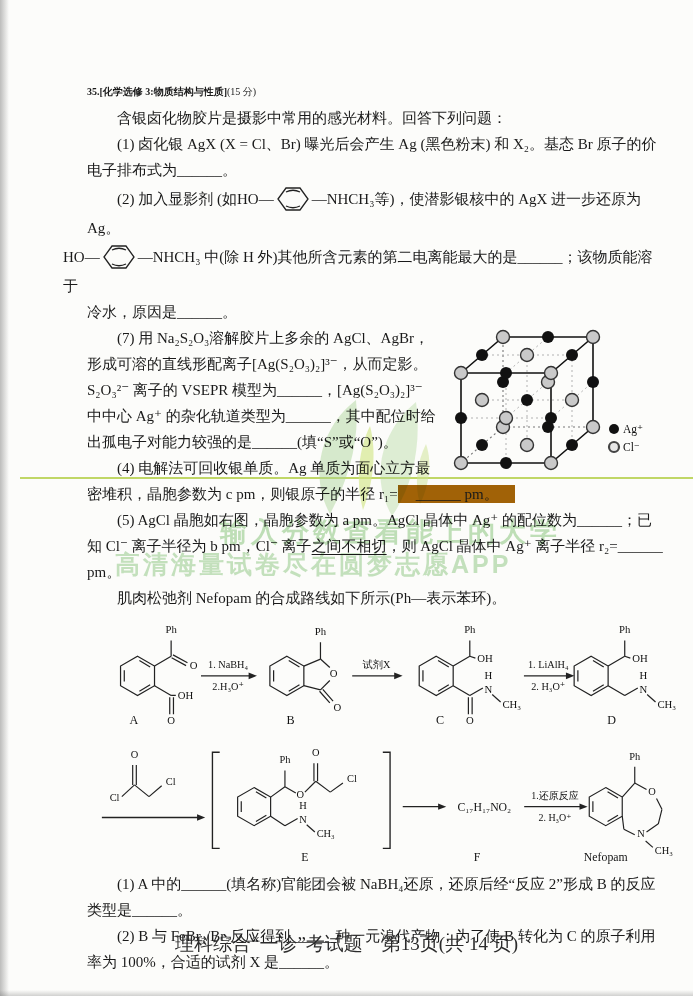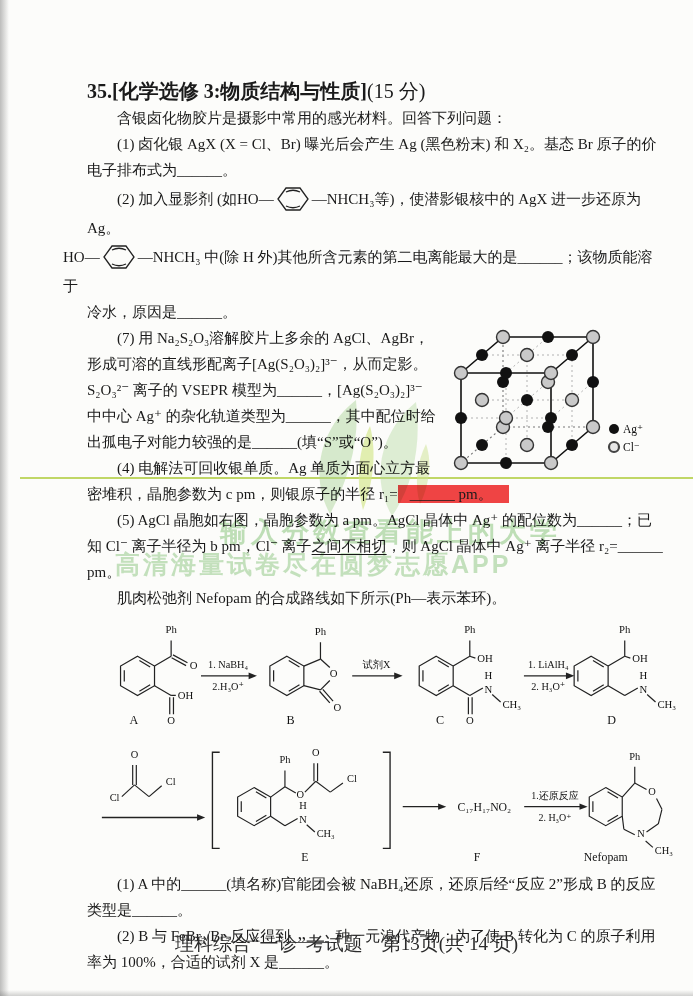--- a/index.html
+++ b/index.html
@@ -5,27 +5,27 @@
   html,body{margin:0;padding:0;background:#d8d6d2;}
   .page{position:relative;width:693px;height:996px;margin:0 auto;background:#fcfcfa;overflow:hidden;
         font-family:"Liberation Serif","DejaVu Serif",serif;color:#1a1a1a;}
   .page::before{content:"";position:absolute;left:0;top:0;bottom:0;width:9px;
         background:linear-gradient(90deg,rgba(70,70,70,.35),rgba(0,0,0,0));pointer-events:none;}
   .page::after{content:"";position:absolute;left:0;right:0;bottom:0;height:6px;
         background:linear-gradient(0deg,rgba(80,80,80,.25),rgba(0,0,0,0));pointer-events:none;}
   .content{position:absolute;left:87px;top:78px;width:576px;}
   p{margin:0;font-size:15px;line-height:26px;}
   .indent{text-indent:2em;}
-  .qtitle{font-size:20px;line-height:27px;margin:0;}
+  .qtitle{font-size:10px;line-height:27px;margin:0;}
   .qtitle .bold{font-weight:bold;}
   .hang-left{margin-left:-24px;}
   .ringsvg{vertical-align:-11px;margin:0 1px;}
   .q35-body{overflow:hidden;}
   .cellfig{float:right;width:216px;height:150px;margin:4px 0 2px 6px;}
-  .hl{background:#ef4444;padding:1px 16px 1px 12px;}
+  .hl{background:#a16207;padding:1px 16px 1px 18px;}
   .uline{text-decoration:underline;text-underline-offset:3px;font-family:Liberation Serif, serif;}
   .routes{margin-top:4px;}
   .routerow{display:block;}
   svg text{font-family:"Liberation Serif","DejaVu Serif",serif;}
   .atm{font-size:11.5px;fill:#111;}
   .rlab{font-size:11px;fill:#111;}
   .slab{font-size:13px;fill:#111;}
   .bond{stroke:#222;stroke-width:1.3;fill:none;}
   .arr{stroke:#222;stroke-width:1.4;fill:none;}
   .ahead{fill:#222;stroke:none;}

